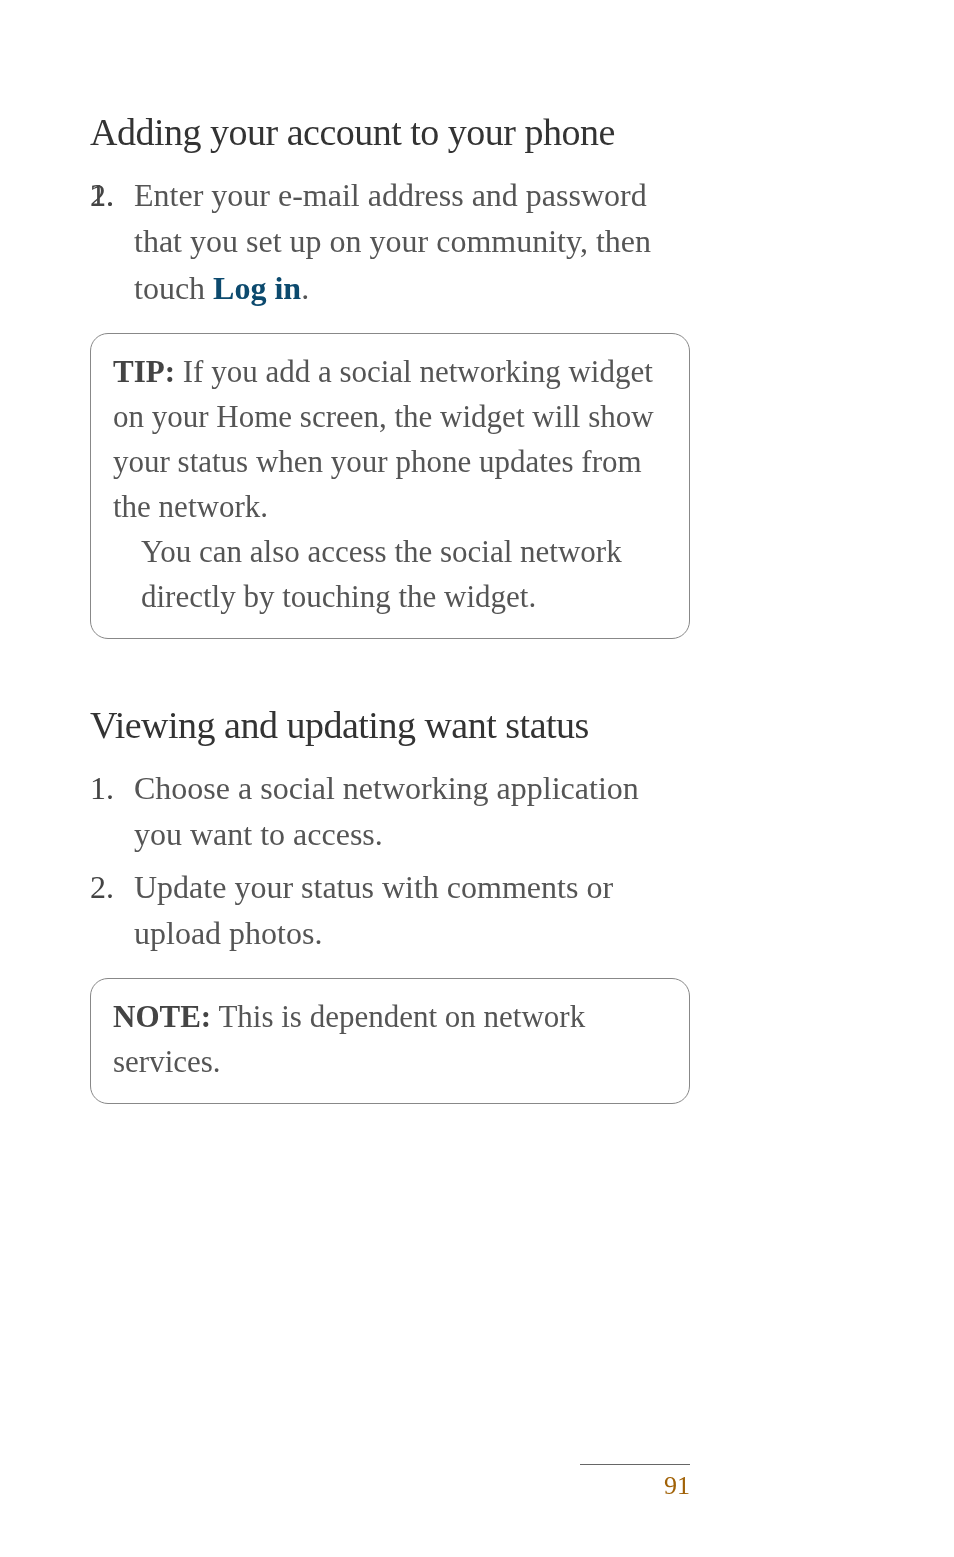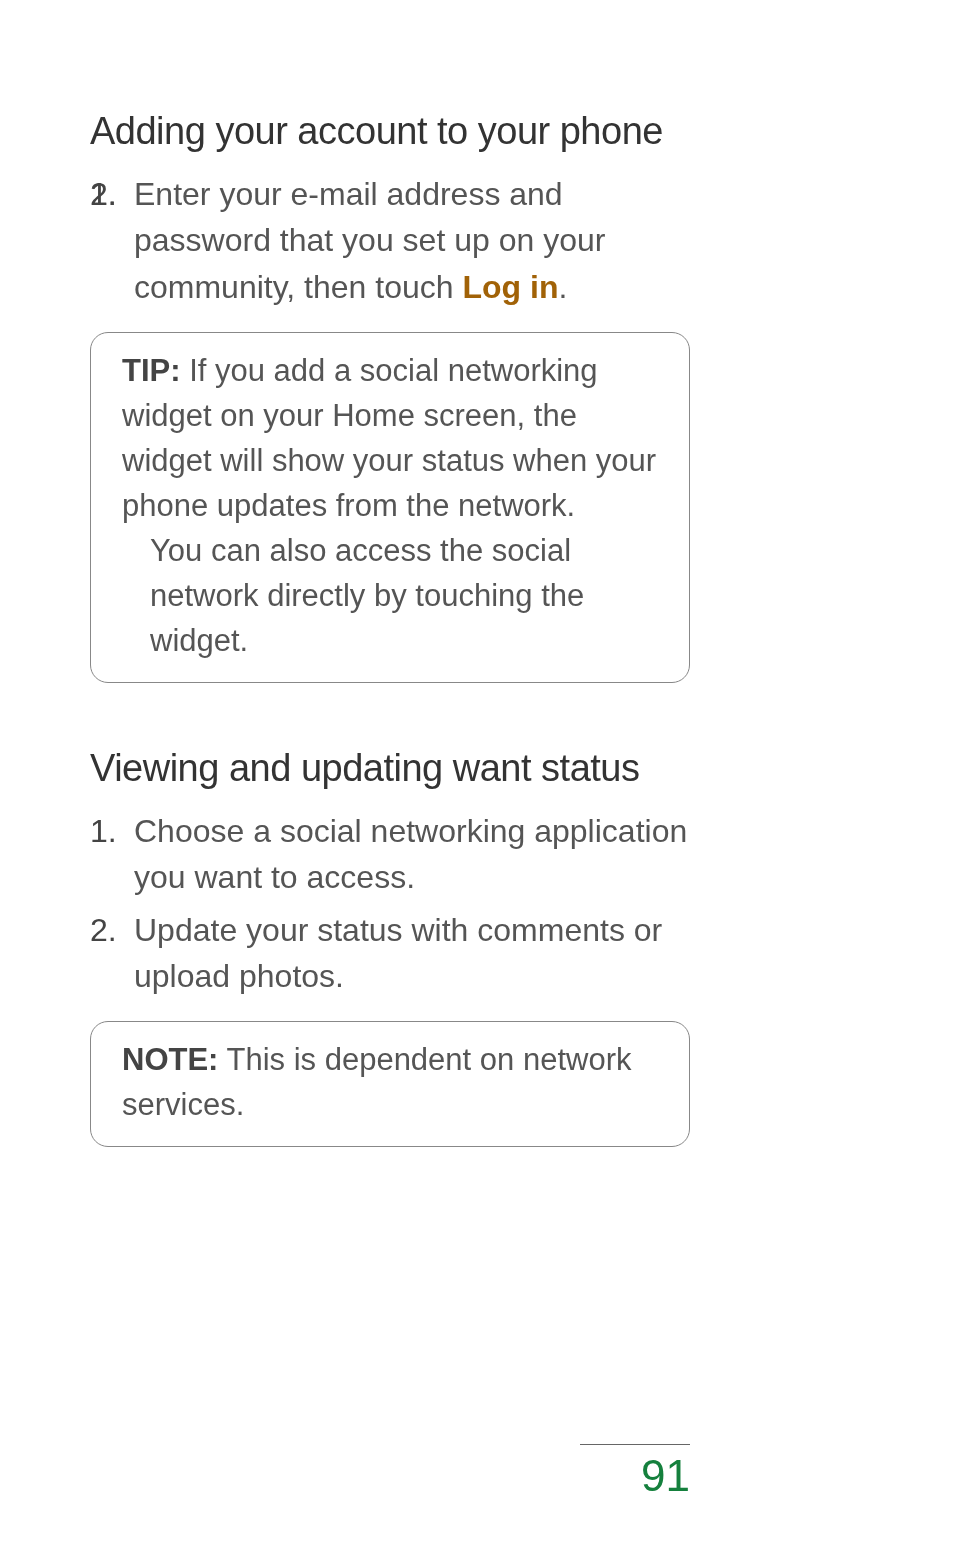--- a/index.html
+++ b/index.html
@@ -11,20 +11,21 @@
     font-family: "Helvetica Neue", Helvetica, Arial, sans-serif;
     color: #4a4a4a;
     font-weight: 300;
   }
   .page {
     box-sizing: border-box;
     padding: 110px 90px 60px 90px;
     position: relative;
     width: 780px;
     height: 1557px;
+    font-family: Liberation Serif, serif;
   }
   h2.section-heading {
     font-size: 38px;
     font-weight: 400;
     color: #333;
     margin: 0 0 18px 0;
     letter-spacing: -0.5px;
   }
   ol.steps {
     list-style: none;
@@ -42,27 +43,27 @@
   }
   ol.steps li .num {
     position: absolute;
     left: 0;
     top: 0;
     font-weight: 400;
     color: #444;
   }
   .bold-inline {
     font-weight: 600;
-    color: #a16207;
+    color: #0c4a6e;
     text-align: right;
   }
   .callout {
     border: 1px solid #888;
     border-radius: 18px;
-    padding: 16px 22px 18px 31px;
+    padding: 16px 22px 18px 22px;
     margin: 0 0 24px 0;
     font-size: 31px;
     line-height: 1.45;
     color: #555;
     font-weight: 300;
   }
   .callout .label {
     font-weight: 600;
     color: #444;
   }
@@ -82,22 +83,22 @@
     right: 90px;
     text-align: right;
   }
   .page-footer .rule {
     border-top: 1px solid #666;
     width: 110px;
     margin-left: auto;
     margin-bottom: 6px;
   }
   .page-footer .num {
-    font-size: 44px;
-    color: #15803d;
+    font-size: 26px;
+    color: #a16207;
     font-weight: 300;
   }
 </style>
 </head>
 <body>
 
 <div class="page">
 
   <h2 class="section-heading">Adding your account to your phone</h2>
 

